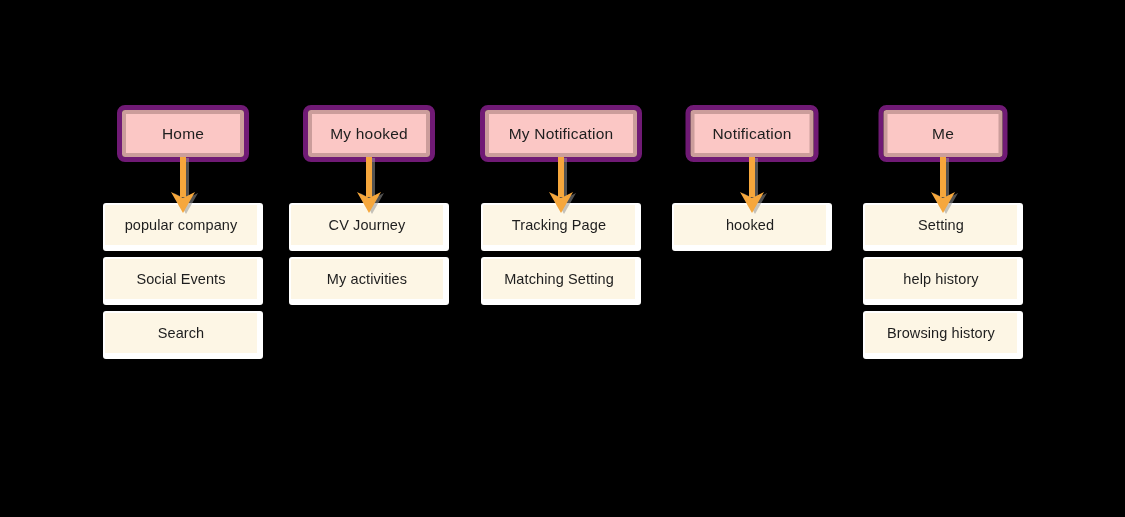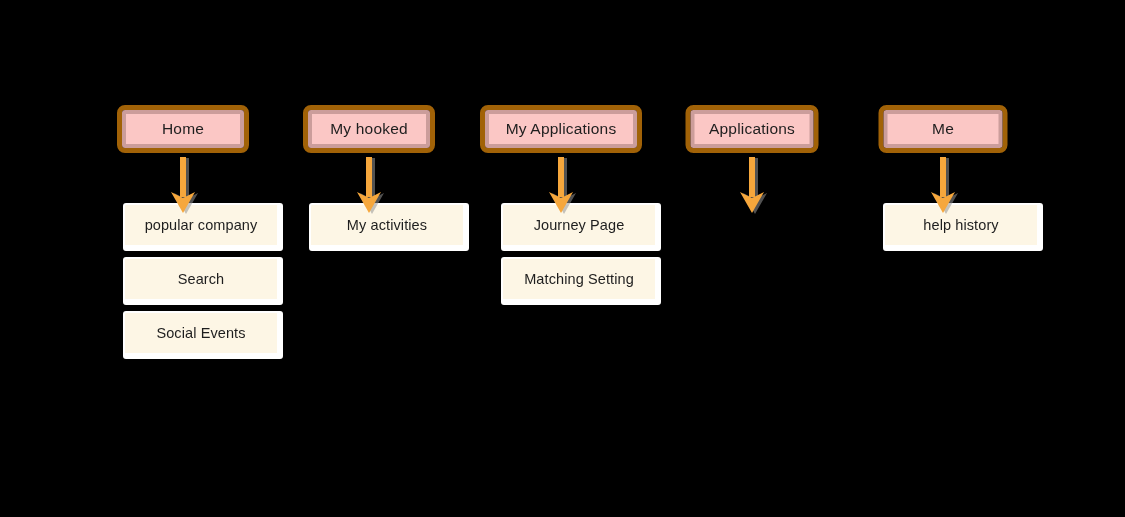--- a/index.html
+++ b/index.html
@@ -20,22 +20,22 @@
     top: 105px;
     width: 160px;
   }
   
   .tab {
     position: absolute;
     top: 0;
     left: 50%;
     transform: translateX(-50%);
     box-sizing: border-box;
-    height: 48px;
-    border: 5px solid #a16207;
+    height: 57px;
+    border: 5px solid #701a75;
     border-radius: 8px;
     cursor: pointer;
   }
   .tab-inner {
     box-sizing: border-box;
     width: 100%;
     height: 100%;
     border: 4px solid #cb9d9b;
     border-radius: 3px;
     background: #fbc7c5;
@@ -72,21 +72,20 @@
     margin-bottom: 6px;
     background: #fdf6e5;
     border-style: solid;
     border-color: #ffffff;
     border-width: 2px 6px 6px 2px;
     border-radius: 3px;
     display: flex;
     align-items: center;
     justify-content: center;
     cursor: pointer;
-    margin-left: 20px;
   }
   .row-label {
     font-size: 14.5px;
     color: #1e1e1e;
     letter-spacing: 0.1px;
     white-space: nowrap;
   }
 </style>
 </head>
 <body>
@@ -101,89 +100,101 @@
     </div>
     <svg class="arrow" width="26" height="57" viewBox="0 0 26 57">
       <rect x="10" y="0" width="6" height="40" fill="#f6a73c"></rect>
       <polygon points="1,35 13,41 25,35 13,56" fill="#f6a73c"></polygon>
     </svg>
     <div class="rows">
       <div class="row">
         <span class="row-label">popular company</span>
       </div>
       <div class="row">
+        <span class="row-label">Social Events</span>
+      </div>
+      <div class="row">
         <span class="row-label">Search</span>
-      </div>
-      <div class="row">
-        <span class="row-label">Social Events</span>
       </div>
     </div>
   </div>
 
   <div class="column" style="left:289px">
     <div class="tab" style="width:132px">
       <div class="tab-inner">
         <span class="tab-label">My hooked</span>
       </div>
     </div>
     <svg class="arrow" width="26" height="57" viewBox="0 0 26 57">
       <rect x="10" y="0" width="6" height="40" fill="#f6a73c"></rect>
       <polygon points="1,35 13,41 25,35 13,56" fill="#f6a73c"></polygon>
     </svg>
     <div class="rows">
       <div class="row">
+        <span class="row-label">CV Journey</span>
+      </div>
+      <div class="row">
         <span class="row-label">My activities</span>
       </div>
     </div>
   </div>
 
   <div class="column" style="left:481px">
     <div class="tab" style="width:162px">
       <div class="tab-inner">
-        <span class="tab-label">My Applications</span>
-      </div>
-    </div>
-    <svg class="arrow" width="26" height="57" viewBox="0 0 26 57">
-      <rect x="10" y="0" width="6" height="40" fill="#f6a73c"></rect>
-      <polygon points="1,35 13,41 25,35 13,56" fill="#f6a73c"></polygon>
-    </svg>
-    <div class="rows">
-      <div class="row">
-        <span class="row-label">Journey Page</span>
+        <span class="tab-label">My Notification</span>
+      </div>
+    </div>
+    <svg class="arrow" width="26" height="57" viewBox="0 0 26 57">
+      <rect x="10" y="0" width="6" height="40" fill="#f6a73c"></rect>
+      <polygon points="1,35 13,41 25,35 13,56" fill="#f6a73c"></polygon>
+    </svg>
+    <div class="rows">
+      <div class="row">
+        <span class="row-label">Tracking Page</span>
       </div>
       <div class="row">
         <span class="row-label">Matching Setting</span>
       </div>
     </div>
   </div>
 
   <div class="column" style="left:672px">
     <div class="tab" style="width:133px">
       <div class="tab-inner">
-        <span class="tab-label">Applications</span>
-      </div>
-    </div>
-    <svg class="arrow" width="26" height="57" viewBox="0 0 26 57">
-      <rect x="10" y="0" width="6" height="40" fill="#f6a73c"></rect>
-      <polygon points="1,35 13,41 25,35 13,56" fill="#f6a73c"></polygon>
-    </svg>
-    <div class="rows">
+        <span class="tab-label">Notification</span>
+      </div>
+    </div>
+    <svg class="arrow" width="26" height="57" viewBox="0 0 26 57">
+      <rect x="10" y="0" width="6" height="40" fill="#f6a73c"></rect>
+      <polygon points="1,35 13,41 25,35 13,56" fill="#f6a73c"></polygon>
+    </svg>
+    <div class="rows">
+      <div class="row">
+        <span class="row-label">hooked</span>
+      </div>
     </div>
   </div>
 
   <div class="column" style="left:863px">
     <div class="tab" style="width:129px">
       <div class="tab-inner">
         <span class="tab-label">Me</span>
       </div>
     </div>
     <svg class="arrow" width="26" height="57" viewBox="0 0 26 57">
       <rect x="10" y="0" width="6" height="40" fill="#f6a73c"></rect>
       <polygon points="1,35 13,41 25,35 13,56" fill="#f6a73c"></polygon>
     </svg>
     <div class="rows">
       <div class="row">
+        <span class="row-label">Setting</span>
+      </div>
+      <div class="row">
         <span class="row-label">help history</span>
       </div>
+      <div class="row">
+        <span class="row-label">Browsing history</span>
+      </div>
     </div>
   </div>
 
 </div>
 
 </body></html>

